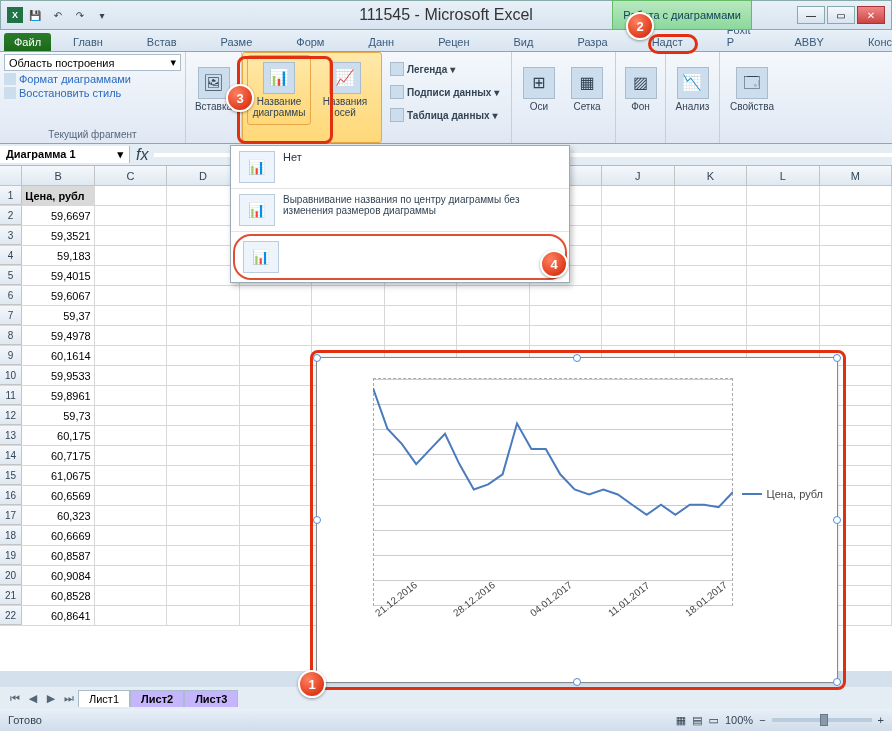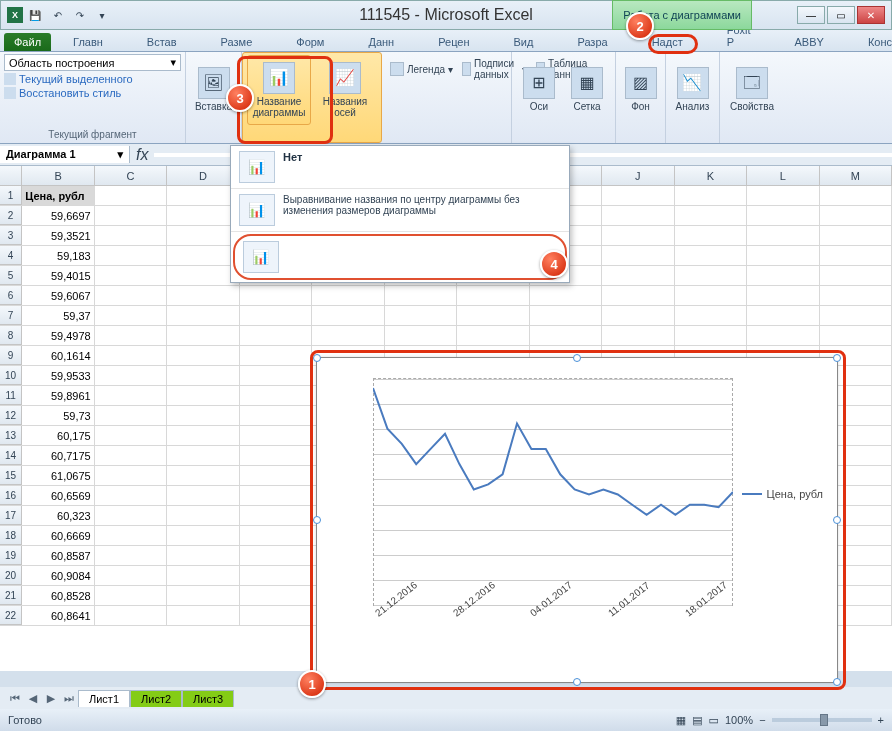--- a/index.html
+++ b/index.html
@@ -26,21 +26,21 @@
 .tabstrip-right { margin-left: auto; display: flex; align-items: center; gap: 6px; padding-right: 8px; }
 
 
 .ribbon { height: 92px; background: linear-gradient(#f4f8fc,#e0e8f4); border-bottom: 1px solid #8ba4c0; display: flex; position: relative; }
 .group { border-right: 1px solid #c4d0e0; padding: 2px 4px; display: flex; flex-direction: column; }
 .group-body { flex: 1; display: flex; align-items: flex-start; gap: 2px; }
 .group-label { font-size: 10px; color: #567; text-align: center; padding: 1px 0; }
 .big-btn { width: 64px; height: 70px; display: flex; flex-direction: column; align-items: center; justify-content: center; gap: 2px; font-size: 10px; color: #345; text-align: center; line-height: 1.1; border: 1px solid transparent; border-radius: 3px; }
 .big-btn.highlighted { background: linear-gradient(#ffe8a8,#ffd878); border: 1px solid #e8a848; }
 .big-btn .ic { width: 32px; height: 32px; background: #cde; border: 1px solid #abc; display: flex; align-items: center; justify-content: center; font-size: 16px; }
-.small-btn-row { display: flex; flex-direction: row; gap: 1px; }
+.small-btn-row { display: flex; flex-direction: column; gap: 1px; font-weight: bold; }
 .small-btn { height: 22px; padding: 0 4px; font-size: 10px; color: #345; display: flex; align-items: center; gap: 3px; }
 .small-btn .ic-s { width: 14px; height: 14px; background: #cde; border: 1px solid #abc; }
 .selbox { background: #fff; border: 1px solid #abc; padding: 1px 4px; min-width: 120px; font-size: 11px; align-items: flex-end; }
 .sel-link { font-size: 11px; color: #2a6ac0; display: flex; align-items: center; gap: 3px; }
 .sel-link .ic-s { width: 12px; height: 12px; background: #cde; }
 
 .namebox-row { height: 22px; background: #e4ecf4; border-bottom: 1px solid #abc; display: flex; align-items: center; }
 .namebox { width: 130px; background: #fff; border-right: 1px solid #abc; padding: 2px 6px; font-size: 11px; font-weight: bold; }
 .fxbar { flex: 1; background: #fff; padding: 2px 6px; font-size: 11px; }
 
@@ -66,32 +66,32 @@
 .legend .sw { width: 20px; height: 2px; background: #4a7bbf; }
 svg.line { position: absolute; left: 56px; top: 20px; }
 
 
 .dropdown { position: absolute; left: 230px; top: 145px; width: 340px; background: #fff; border: 1px solid #9ab; box-shadow: 2px 3px 6px rgba(0,0,0,.25); z-index: 50; }
 .dd-row { display: flex; padding: 5px 8px; gap: 8px; border-bottom: 1px solid #e4e4e4; }
 .dd-row:last-of-type { border-bottom: none; }
 .dd-row.highlight { border: 2px solid #e05030; border-radius: 18px; margin: 2px; }
 .dd-ic { width: 36px; height: 32px; background: #eef4fb; border: 1px solid #bcd; flex-shrink: 0; display: flex; align-items: center; justify-content: center; font-size: 14px; }
 .dd-text { flex: 1; font-size: 10px; color: #345; }
-.dd-text .t { font-weight: bold; font-size: 11px; color: #234; }
+.dd-text .t { font-weight: normal; font-size: 11px; color: #234; }
 .dd-footer { padding: 4px 10px; font-size: 10px; color: #345; border-top: 1px solid #ddd; }
 
 
 .anno { position: absolute; width: 28px; height: 28px; border-radius: 50%; background: radial-gradient(circle at 35% 30%, #ff8060, #d02000); border: 2px solid #fff; box-shadow: 0 1px 3px rgba(0,0,0,.4); color: #fff; font-weight: bold; display: flex; align-items: center; justify-content: center; font-size: 13px; z-index: 60; }
 .anno-box { position: absolute; border: 3px solid #e03010; border-radius: 8px; pointer-events: none; z-index: 55; }
 
 
 .sheet-tabs { position: absolute; bottom: 22px; left: 0; right: 0; height: 22px; background: #e4ecf4; display: flex; align-items: center; padding-left: 6px; gap: 0; font-size: 11px; }
 .sheet-tabs .nav { width: 18px; text-align: center; color: #567; }
 .stab { background: #fff; border: 1px solid #abc; padding: 2px 10px; border-bottom: none; }
-.stab.inactive { background: #84cc16; }
+.stab.inactive { background: #c4b5fd; font-weight: bold; }
 .statusbar { position: absolute; bottom: 0; left: 0; right: 0; height: 22px; background: linear-gradient(#e8f0f8,#d0dcea); display: flex; align-items: center; padding: 0 8px; font-size: 11px; color: #345; }
 .statusbar .right { margin-left: auto; display: flex; align-items: center; gap: 6px; }
 .zoom-track { width: 100px; height: 4px; background: #bcd; position: relative; }
 .zoom-thumb { position: absolute; left: 48px; top: -4px; width: 8px; height: 12px; background: #89a; border: 1px solid #678; }
 </style>
 </head>
 <body>
 
 <div class="titlebar">
   <div class="tb-left">
@@ -139,21 +139,21 @@
 
 <div class="ribbon">
   <div class="group" style="width:186px">
     <div class="group-body" style="flex-direction:column;gap:2px;align-items:stretch">
       <div class="selbox" style="display:flex;justify-content:space-between">
         <span>Область построения</span>
         <span>▾</span>
       </div>
       <div class="sel-link">
           <span class="ic-s"></span>
-          <span>Текущий выделенного</span>
+          <span>Формат диаграммами</span>
         </div>
       <div class="sel-link">
           <span class="ic-s"></span>
           <span>Восстановить стиль</span>
         </div>
     </div>
     <div class="group-label">Текущий фрагмент</div>
   </div>
 
   <div class="group" style="width:56px">

